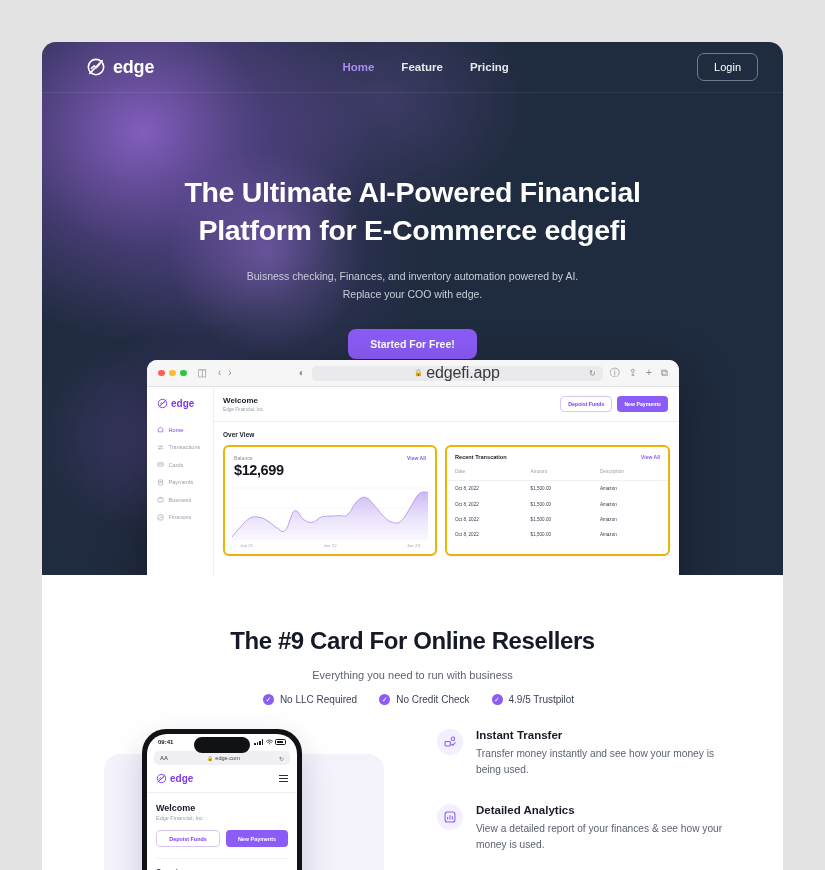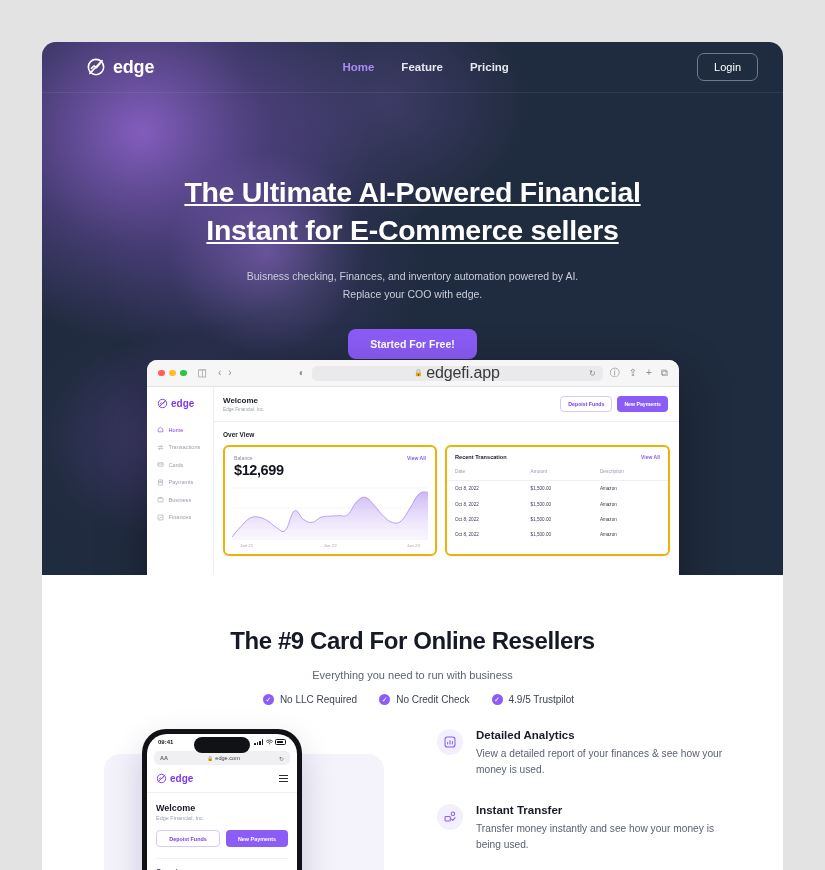--- a/index.html
+++ b/index.html
@@ -88,21 +88,20 @@
     background: rgba(255,255,255,0.07);
     z-index: 4;
   }
 
   
   .hero-copy { position: relative; z-index: 5; text-align: center; padding-top: 82px; }
   .hero-title {
     color: #ffffff;
     font-size: 28.5px; font-weight: 700; line-height: 1.32;
     letter-spacing: -0.3px;
-    text-decoration: underline;
   }
   .hero-sub {
     margin-top: 19px;
     color: #c8cdd9;
     font-size: 10.5px; line-height: 1.65;
   }
   .cta-btn {
     margin-top: 26px;
     display: inline-block;
     background: #8b5cf6;
@@ -391,21 +390,21 @@
         <a class="nav-link" href="#">Feature</a>
         <a class="nav-link" href="#">Pricing</a>
       </div>
       <button class="login-btn">Login</button>
     </nav>
     <div class="nav-divider"></div>
 
     <div class="hero-copy">
       <h1 class="hero-title">
         <span>The Ultimate AI-Powered Financial</span><br>
-        <span>Instant for E-Commerce sellers</span>
+        <span>Platform for E-Commerce edgefi</span>
       </h1>
       <p class="hero-sub">
         <span>Buisness checking, Finances, and inventory automation powered by AI.</span><br>
         <span>Replace your COO with edge.</span>
       </p>
       <button class="cta-btn">Started For Free!</button>
       <div class="trust-row">
         <svg width="12" height="12" viewBox="0 0 24 24" fill="none">
           <path d="M12 2.8l7.2 2.6v5.4c0 4.6-3.1 8.5-7.2 10.4-4.1-1.9-7.2-5.8-7.2-10.4V5.4L12 2.8z" stroke="#e8eaf0" stroke-width="1.6" stroke-linejoin="round"></path>
           <path d="M8.8 12.1l2.2 2.1 4.2-4.3" stroke="#e8eaf0" stroke-width="1.6" stroke-linecap="round" stroke-linejoin="round"></path>
@@ -655,38 +654,38 @@
             </div>
             <div class="p-overview">Overview</div>
           </div>
         </div>
       </div>
 
       <div class="features">
         <div class="feature">
           <span class="f-icon">
             <svg width="14" height="14" viewBox="0 0 24 24" fill="none">
-              <rect x="3.5" y="3.5" width="17" height="17" rx="4" stroke="#8b5cf6" stroke-width="1.8"></rect>
-              <path d="M8 15.5v-3M12 15.5v-6M16 15.5v-4.5" stroke="#8b5cf6" stroke-width="1.8" stroke-linecap="round"></path>
-            </svg>
-          </span>
-          <div>
-            <div class="f-title">Detailed Analytics</div>
-            <div class="f-desc">View a detailed report of your finances &amp; see how your money is used.</div>
-          </div>
-        </div>
-        <div class="feature">
-          <span class="f-icon">
-            <svg width="14" height="14" viewBox="0 0 24 24" fill="none">
               <rect x="3.5" y="11" width="9" height="8" rx="1.6" stroke="#8b5cf6" stroke-width="1.8"></rect>
               <circle cx="17" cy="6.5" r="3" stroke="#8b5cf6" stroke-width="1.8"></circle>
               <path d="M14.5 15.5l2.3 2.3 4-4.6" stroke="#8b5cf6" stroke-width="1.8" stroke-linecap="round" stroke-linejoin="round"></path>
             </svg>
           </span>
           <div>
             <div class="f-title">Instant Transfer</div>
             <div class="f-desc">Transfer money instantly and see how your money is being used.</div>
           </div>
         </div>
+        <div class="feature">
+          <span class="f-icon">
+            <svg width="14" height="14" viewBox="0 0 24 24" fill="none">
+              <rect x="3.5" y="3.5" width="17" height="17" rx="4" stroke="#8b5cf6" stroke-width="1.8"></rect>
+              <path d="M8 15.5v-3M12 15.5v-6M16 15.5v-4.5" stroke="#8b5cf6" stroke-width="1.8" stroke-linecap="round"></path>
+            </svg>
+          </span>
+          <div>
+            <div class="f-title">Detailed Analytics</div>
+            <div class="f-desc">View a detailed report of your finances &amp; see how your money is used.</div>
+          </div>
+        </div>
       </div>
     </div>
   </section>
 </div>
 
 </body></html>

